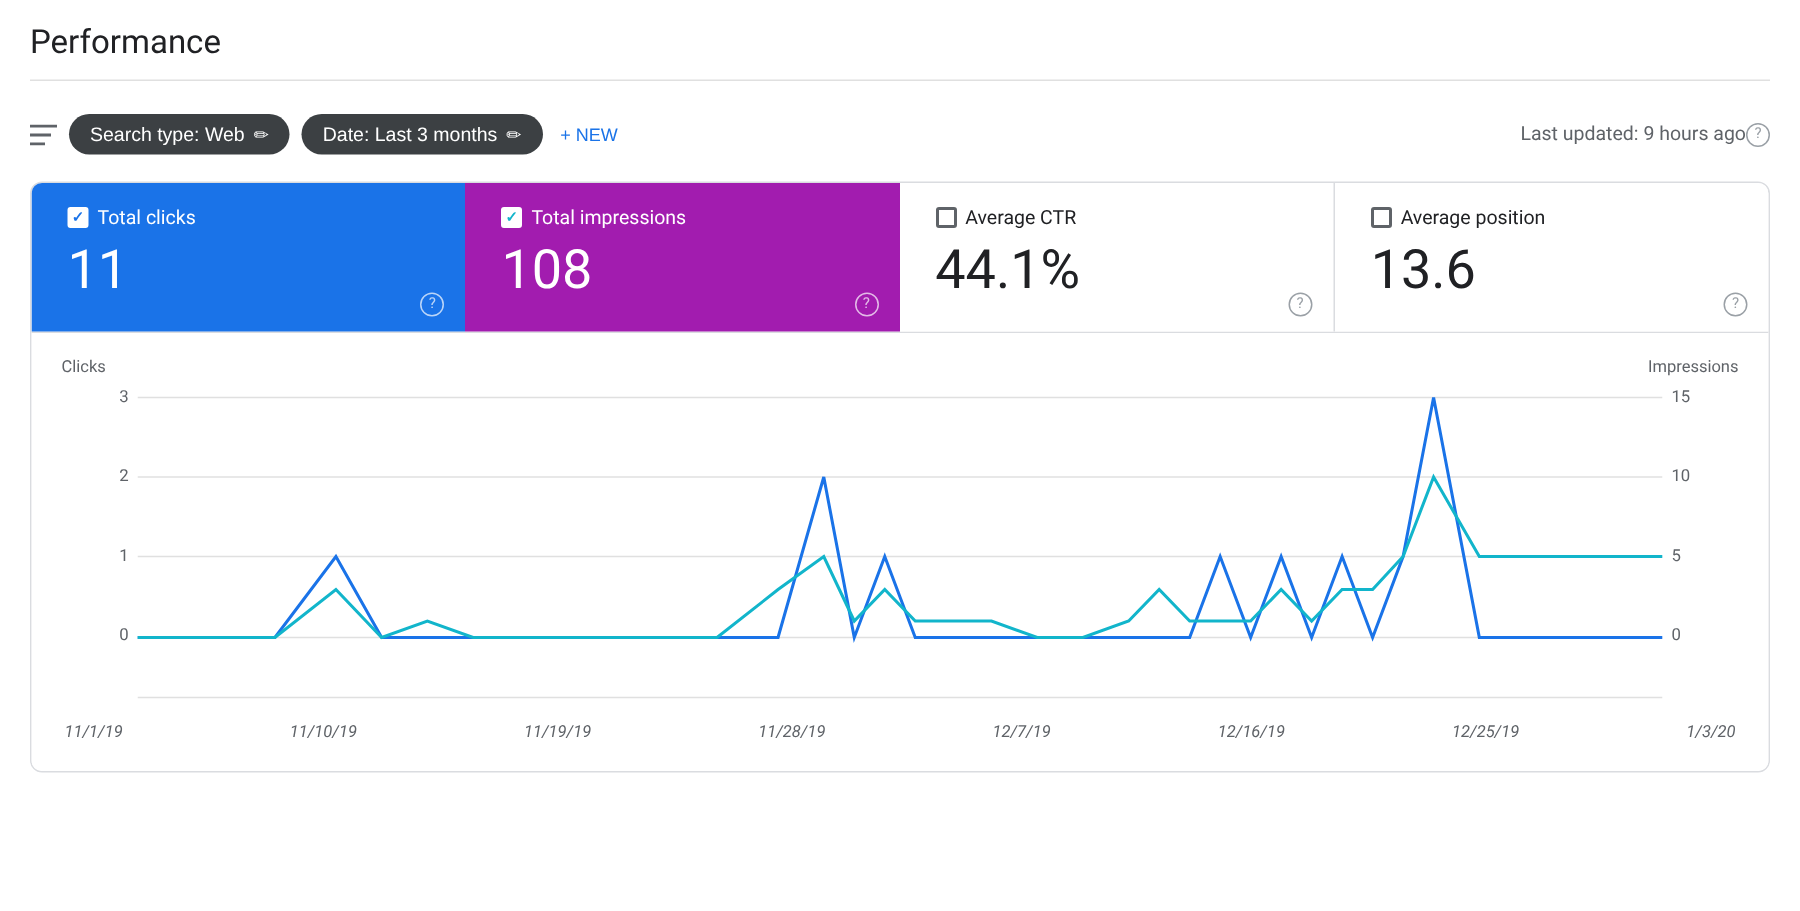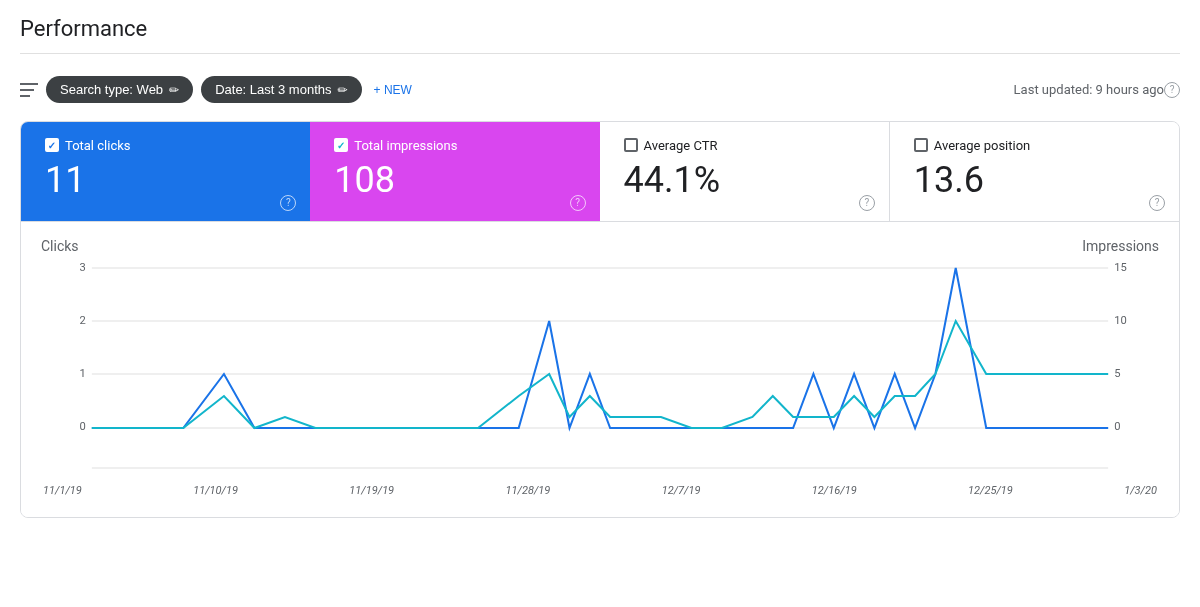--- a/index.html
+++ b/index.html
@@ -20,42 +20,42 @@
 
     .last-updated { margin-left: auto; color: #5f6368; font-size: 13px; display: flex; align-items: center; gap: 0; }
     .help-icon { display: inline-flex; align-items: center; justify-content: center; width: 16px; height: 16px; border-radius: 50%; border: 1px solid #9aa0a6; color: #9aa0a6; font-size: 10px; cursor: pointer; }
 
     .main-card { border: 1px solid #dadce0; border-radius: 8px; overflow: hidden; margin-top: 4px; }
 
     .metrics-row { display: flex; border-bottom: 1px solid #dadce0; }
 
     .metric-tile { padding: 16px 24px 20px 24px; flex: 1; cursor: pointer; position: relative; }
     .metric-tile.active-blue { background: #1a73e8; color: #fff; }
-    .metric-tile.active-teal { background: #d946ef; color: #fff; }
+    .metric-tile.active-teal { background: #a21caf; color: #fff; }
     .metric-tile.inactive { background: #fff; color: #202124; border-right: 1px solid #dadce0; }
 
     .metric-label { display: flex; align-items: flex-start; gap: 6px; font-size: 13px; margin-bottom: 8px; }
     .metric-label .checkbox { width: 14px; height: 14px; border: 2px solid currentColor; border-radius: 2px; display: inline-flex; align-items: center; justify-content: center; flex-shrink: 0; }
     .metric-tile.active-blue .checkbox, .metric-tile.active-teal .checkbox { background: currentColor; border-color: currentColor; }
     .metric-tile.active-blue .checkbox::after, .metric-tile.active-teal .checkbox::after { content: '✓'; color: #1a73e8; font-size: 10px; font-weight: bold; }
     .metric-tile.active-teal .checkbox::after { color: #12b5cb; }
 
     .metric-value { font-size: 36px; font-weight: 400; line-height: 1.1; }
     .metric-tile.active-blue .metric-value { color: #ffffff; }
     .metric-tile.active-teal .metric-value { color: #fff; }
     .metric-tile.inactive .metric-value { color: #202124; }
 
     .metric-help { position: absolute; bottom: 10px; right: 14px; }
     .metric-help .help-icon { border-color: rgba(255,255,255,0.7); color: rgba(255,255,255,0.7); }
     .metric-tile.inactive .help-icon { border-color: #9aa0a6; color: #9aa0a6; }
 
     .chart-area { padding: 16px 20px 20px 20px; background: #fff; }
 
     .chart-labels-row { display: flex; justify-content: space-between; margin-bottom: 4px; }
-    .chart-axis-label { font-size: 14px; color: #5f6368; }
+    .chart-axis-label { font-size: 11px; color: #5f6368; }
 
     .chart-container { position: relative; width: 100%; height: 220px; }
 
     svg.chart { width: 100%; height: 100%; }
 
     .x-axis-labels { display: flex; justify-content: space-between; margin-top: 6px; padding: 0 2px; font-style: italic; }
     .x-label { font-size: 11px; color: #5f6368; }
   </style>
 </head>
 <body>

